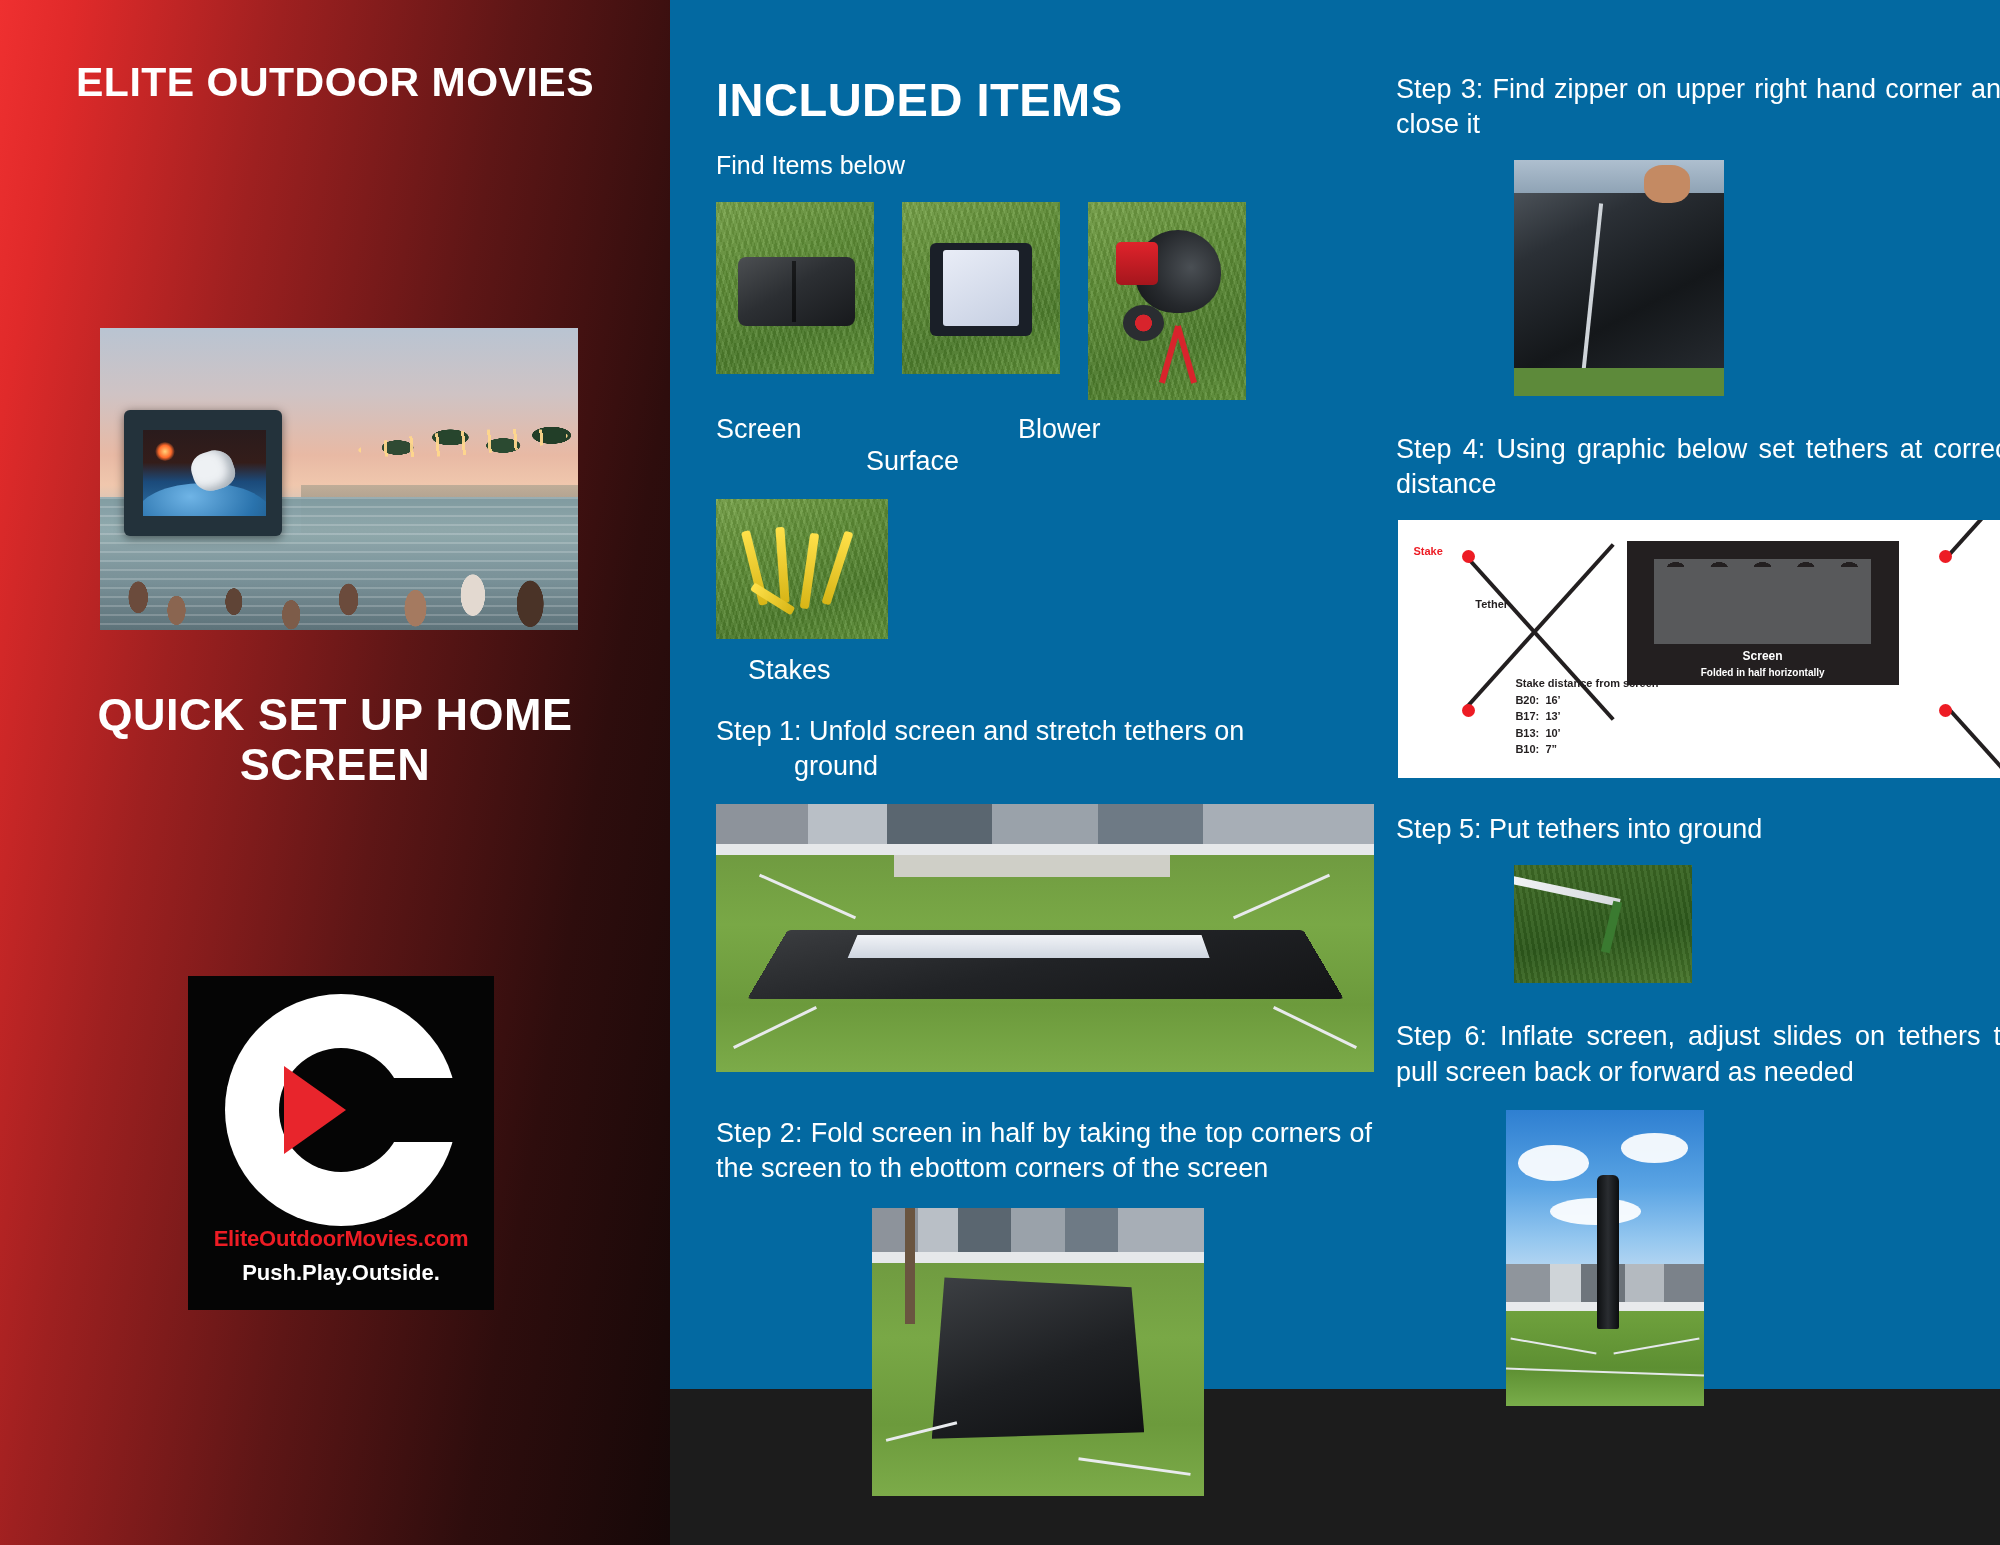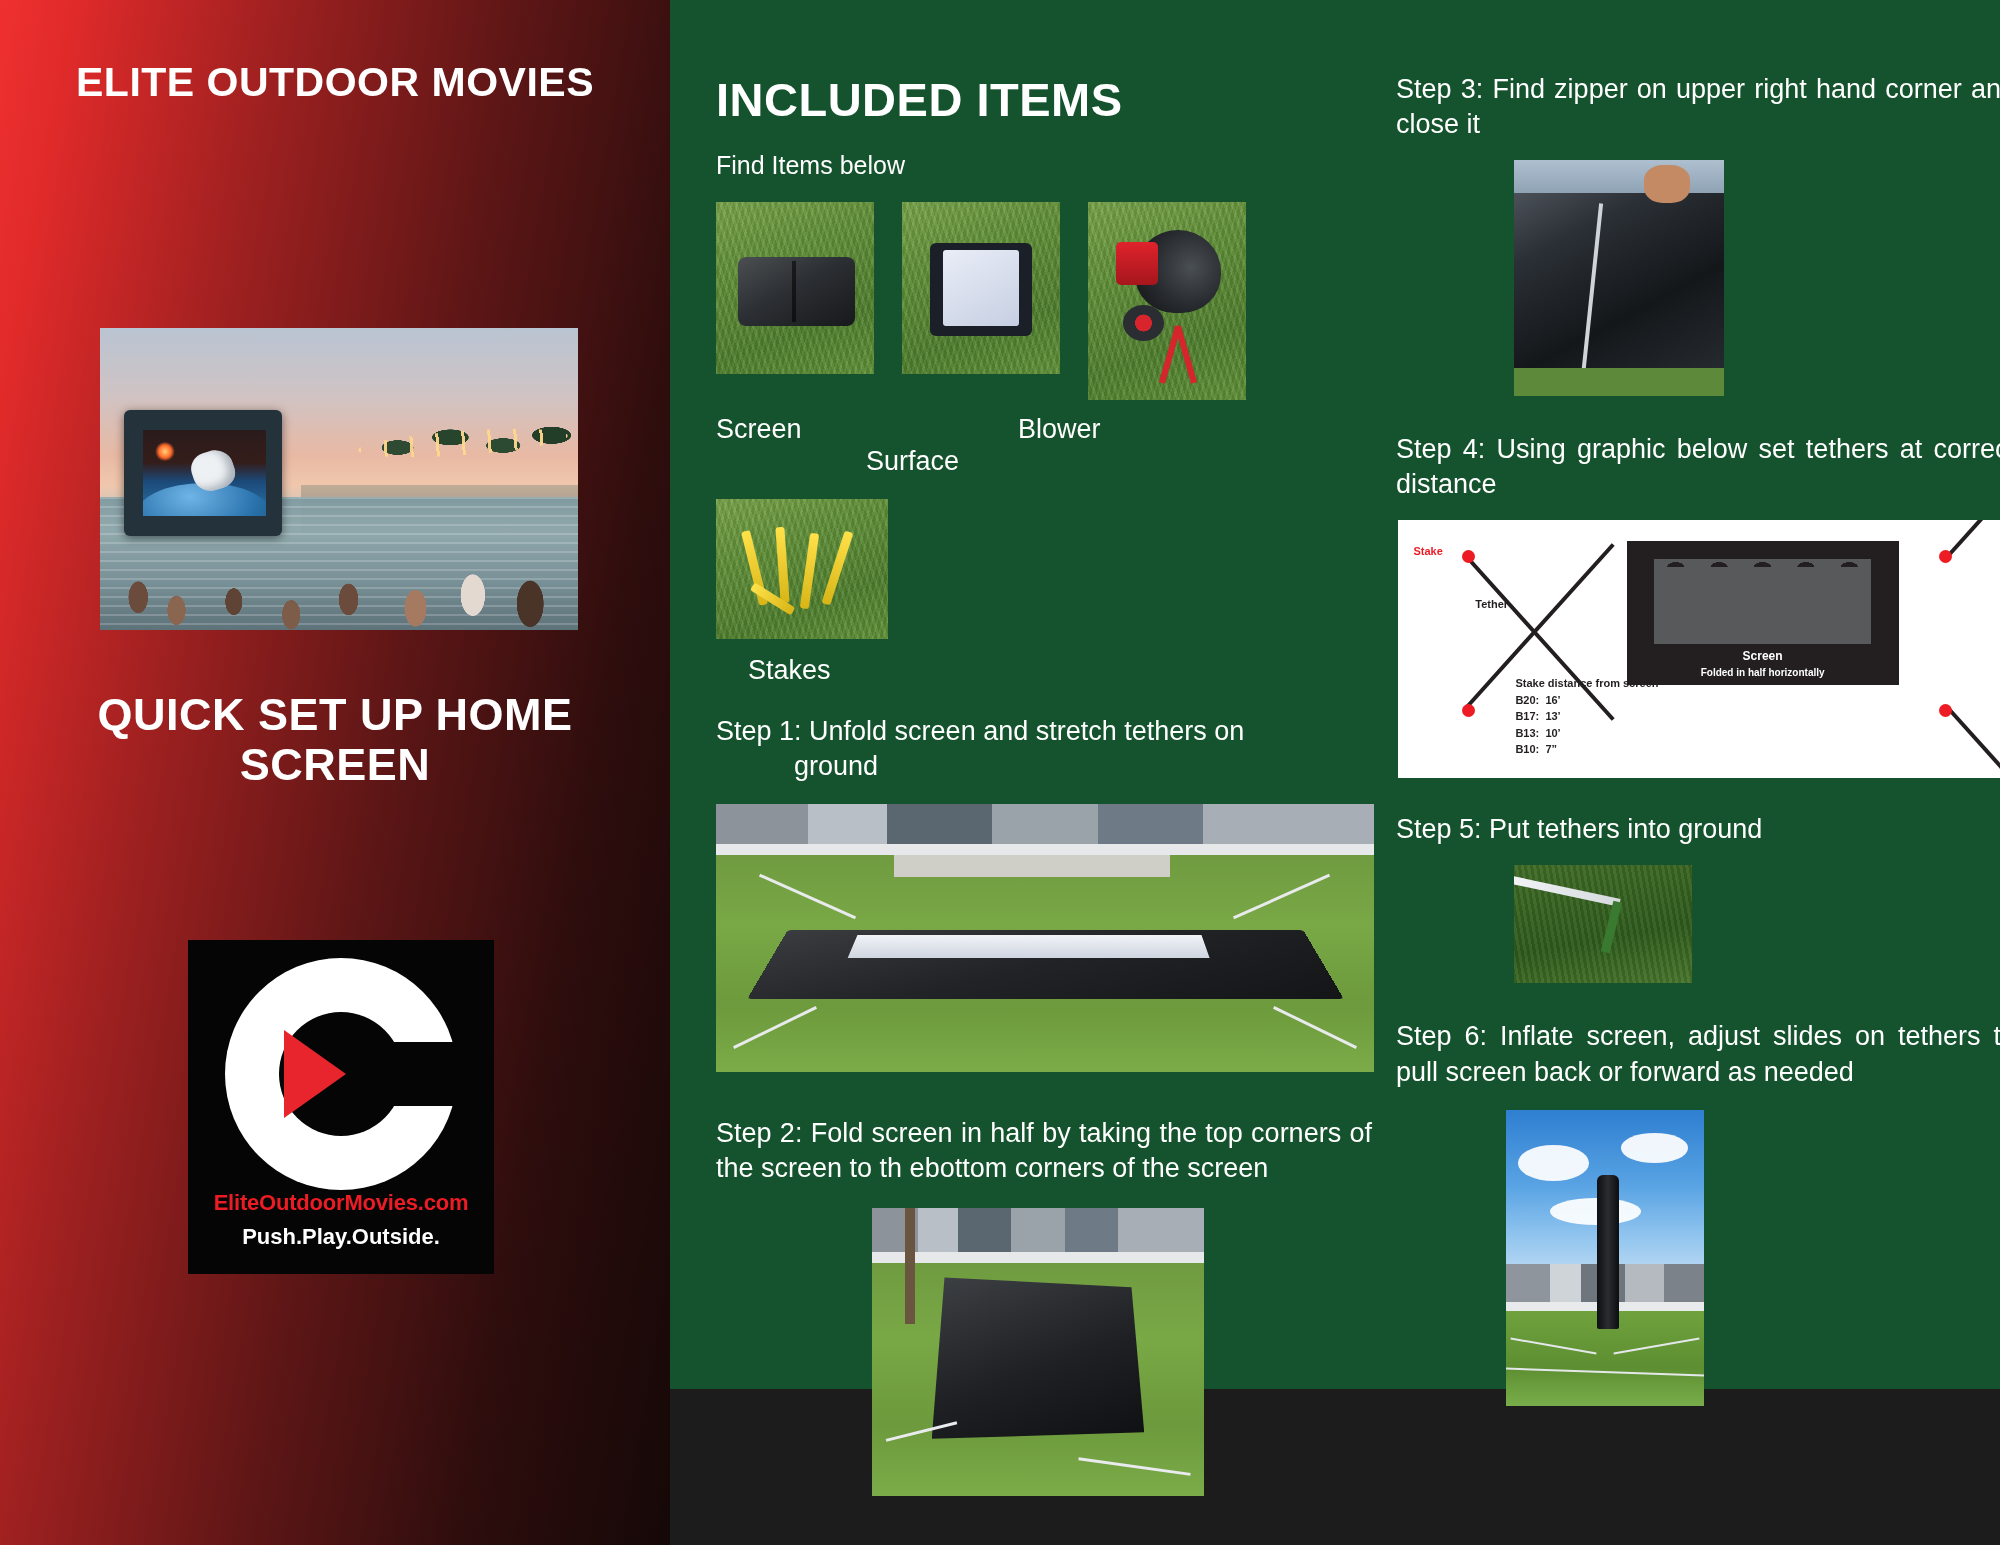--- a/index.html
+++ b/index.html
@@ -108,21 +108,21 @@
       radial-gradient(ellipse 22px 38px at 90% 76%, #4a3327 60%, transparent 62%);
   }
 
   .promo-title{
     position:absolute; left:0; right:0; top:690px;
     text-align:center; color:#fff;
     font-size:45px; font-weight:bold; line-height:1.12;
     letter-spacing:.5px;
   }
   .logo-box{
-    position:absolute; left:188px; top:940px;
+    position:absolute; left:188px; top:976px;
     width:306px; height:334px;
     background:#050505;
     overflow:hidden;
   }
   .logo-c{
     position:absolute; left:50%; top:40%;
     transform:translate(-50%,-50%);
     width:232px; height:232px; border-radius:50%;
     background:#fff;
   }
@@ -154,21 +154,21 @@
   .logo-tag{
     position:absolute; left:0; right:0; bottom:24px;
     text-align:center; color:#fff;
     font-size:22px; font-weight:bold;
   }
 
   
   .main{
     position:relative;
     flex:1 1 auto;
-    background:#14532d;
+    background:#0369a1;
     height:1389px;
   }
   .col-mid{ position:absolute; left:42px; top:0; width:660px; }
   .col-right{ position:absolute; left:726px; top:0; width:620px; }
 
   .h1{
     color:#fff; font-size:47px; font-weight:bold;
     letter-spacing:.5px; margin-top:72px; margin-left:4px;
   }
   .sub{

